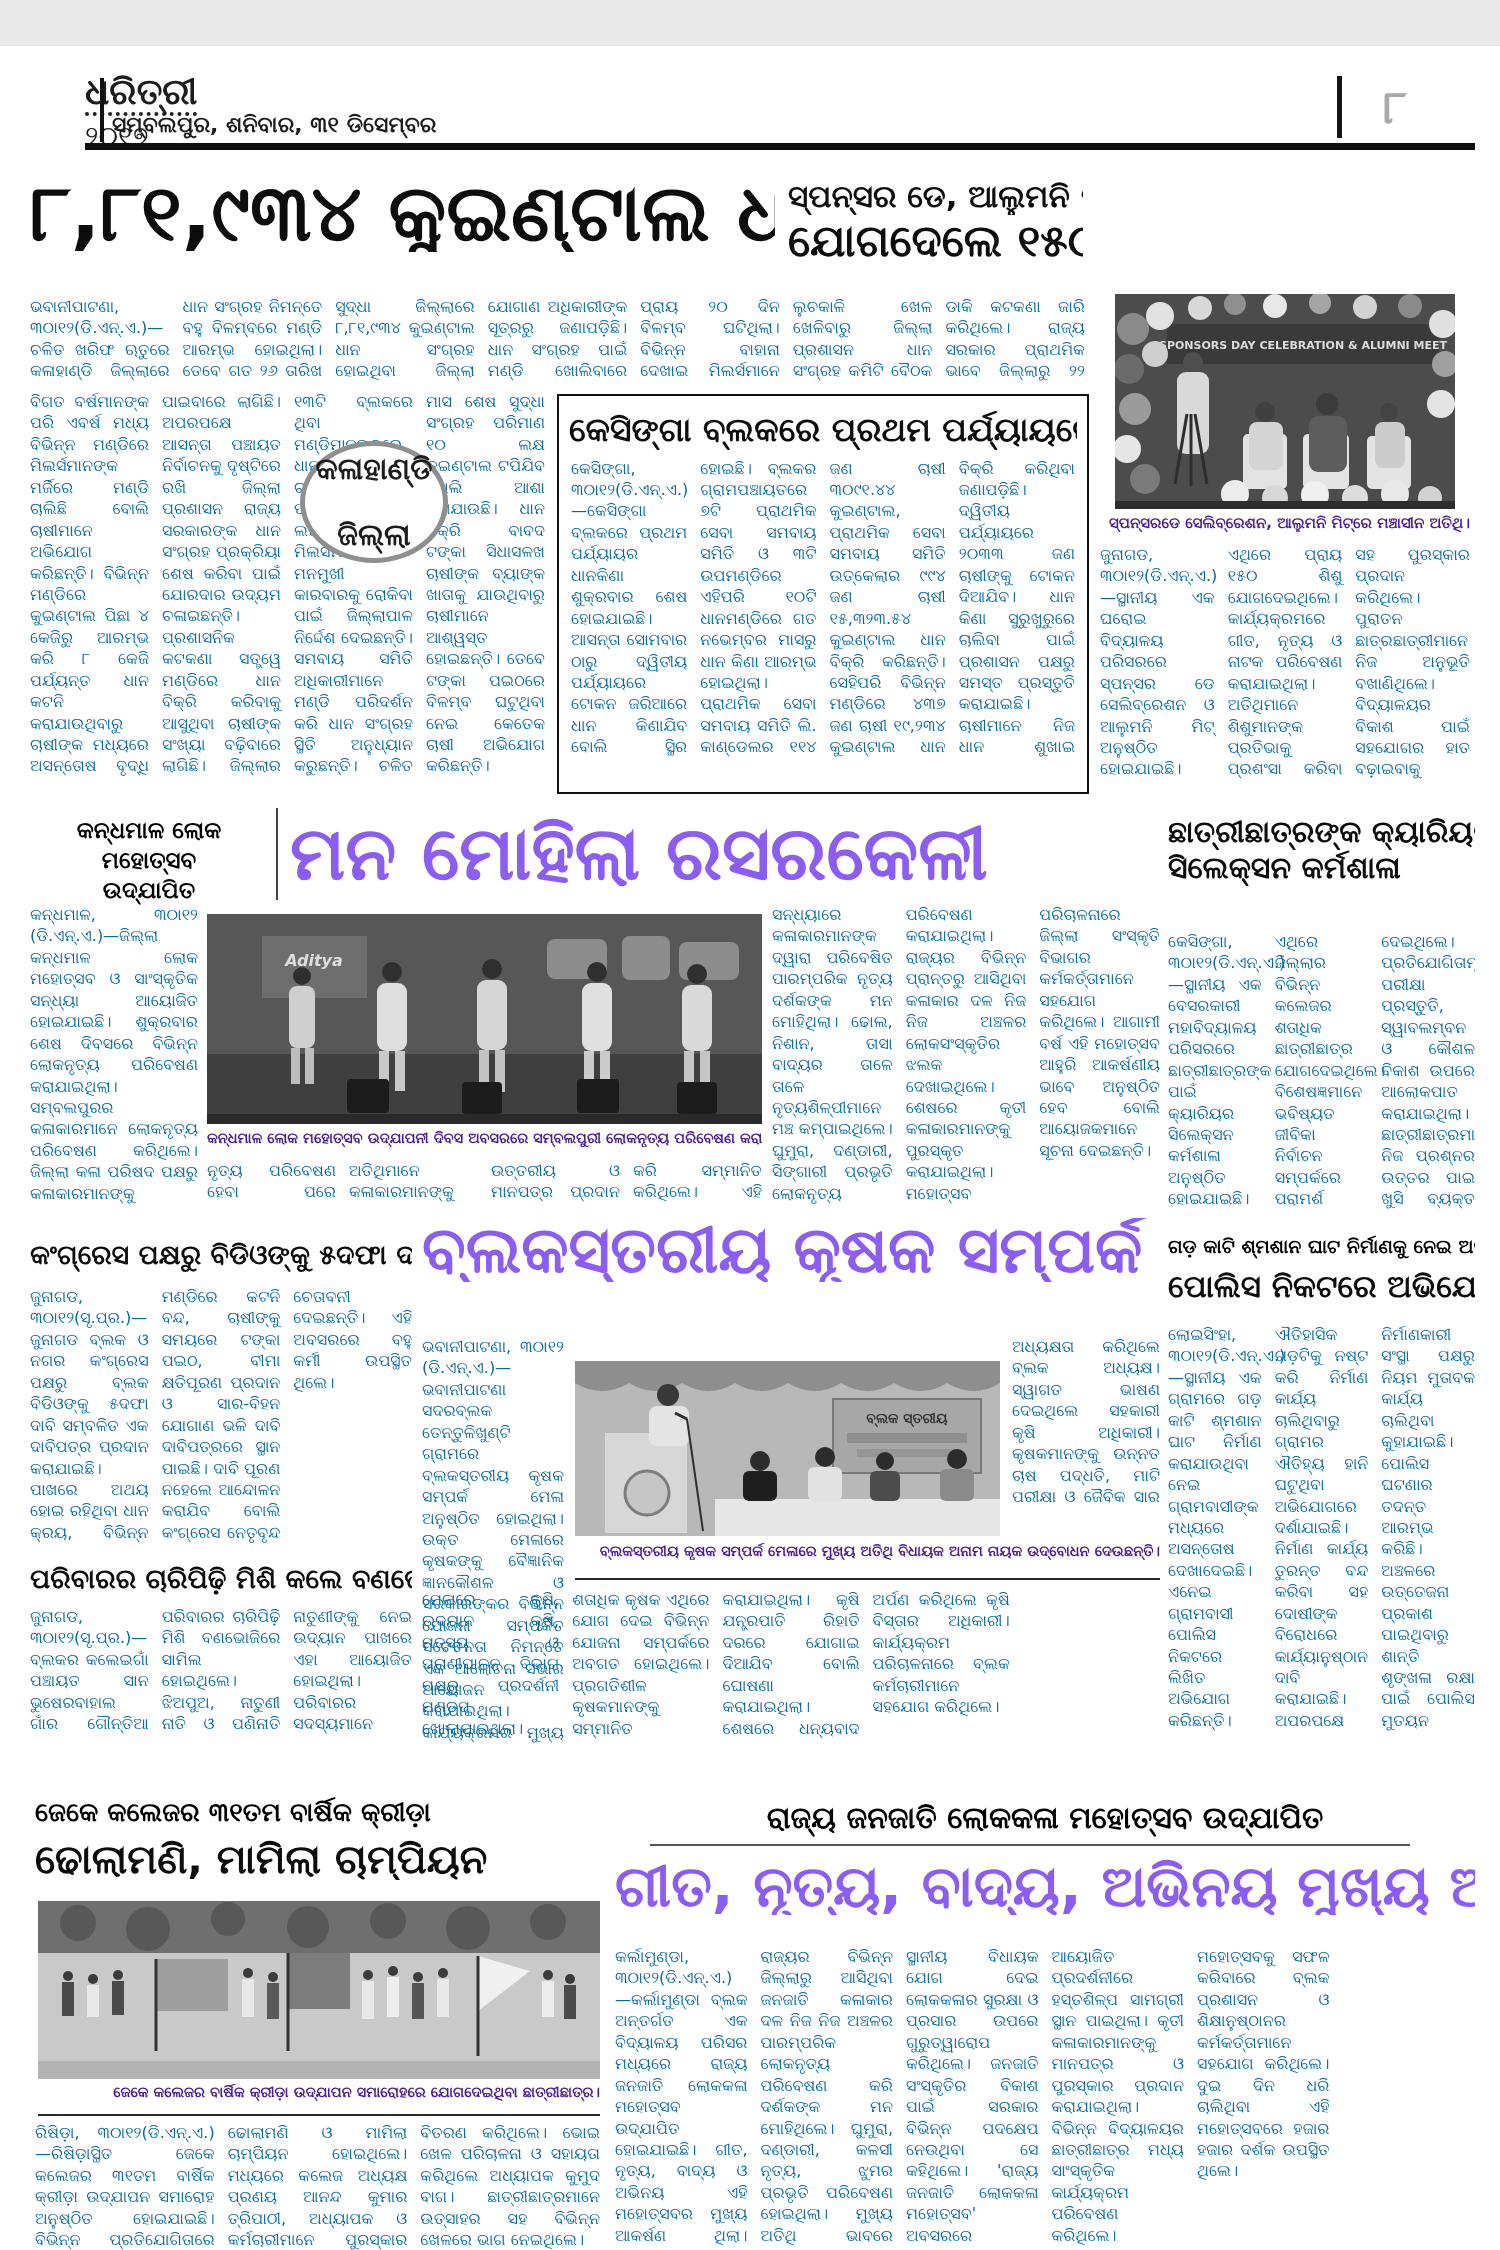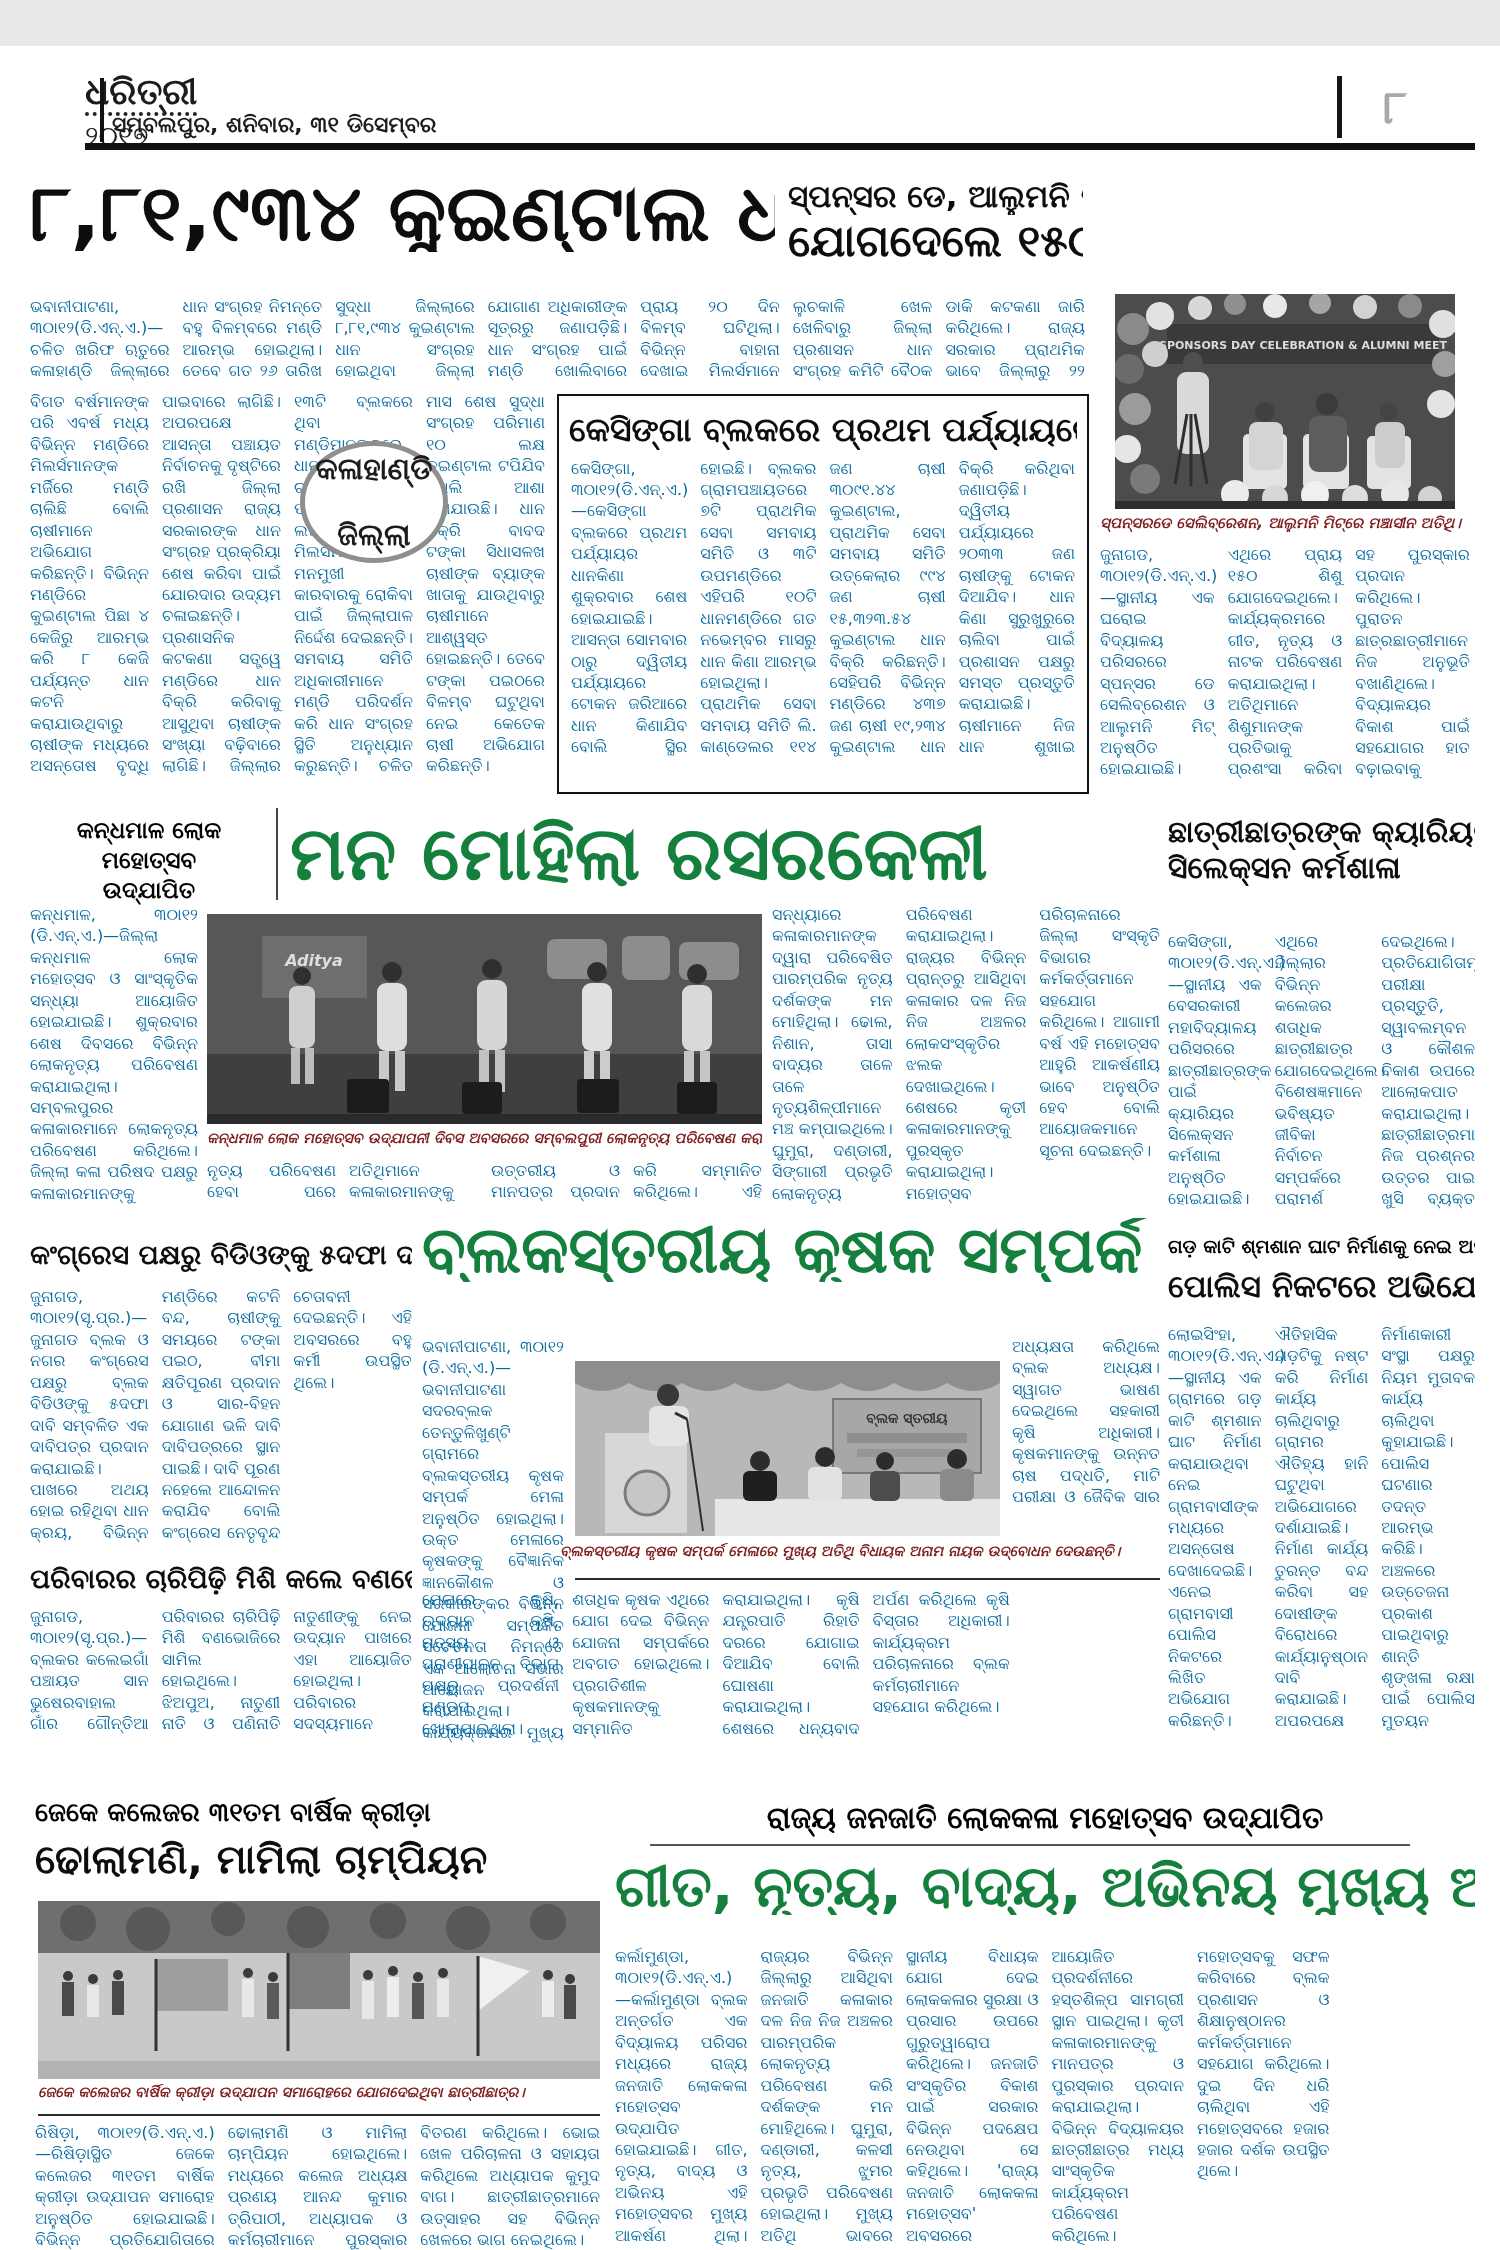--- a/index.html
+++ b/index.html
@@ -9,30 +9,30 @@
   
   .logo{font-weight:bold;font-size:36px;letter-spacing:0;border-bottom:4px dotted #222;padding-bottom:2px;line-height:1;}
   .logo-year{font-size:27px;line-height:1.15;margin-top:4px;}
   .mast-divider{width:4px;background:#111;}
   .dateline{font-size:22px;font-weight:bold;}
   .corner-bar{width:5px;height:62px;background:#161616;}
   .corner-pageno{font-size:46px;font-weight:bold;color:#a9a9a9;line-height:1;}
   .mast-rule{height:7px;background:#111;}
   
   .h-xxl{font-weight:bold;font-size:78px;line-height:1;white-space:nowrap;overflow:hidden;color:#0d0d0d;}
-  .h-xl{font-weight:bold;font-size:62px;line-height:1;white-space:nowrap;overflow:hidden;color:#15803d;}
+  .h-xl{font-weight:bold;font-size:62px;line-height:1;white-space:nowrap;overflow:hidden;color:#8b5cf6;}
   .h-lg{font-weight:bold;font-size:44px;line-height:1.05;white-space:nowrap;overflow:hidden;color:#0d0d0d;}
   .h-md{font-weight:bold;font-size:31px;line-height:1.2;white-space:nowrap;overflow:hidden;color:#0d0d0d;}
   .h-sm{font-weight:bold;font-size:26px;line-height:1.25;white-space:nowrap;overflow:hidden;color:#0d0d0d;}
   .kicker{font-weight:bold;font-size:23px;line-height:1.3;color:#000000;}
   
   .cols{font-size:16px;line-height:1.34;text-align:justify;column-gap:13px;column-fill:auto;
         overflow:hidden;color:#0369a1;}
   .c1{column-count:1}.c3{column-count:3}.c4{column-count:4}.c5{column-count:5}.c6{column-count:6}.c7{column-count:7}
-  .caption{font-size:15px;font-weight:bold;text-align:left;color:#7f1d1d;overflow:hidden;white-space:nowrap;font-style:italic;}
+  .caption{font-size:15px;font-weight:bold;text-align:right;color:#4c1d95;overflow:hidden;white-space:nowrap;}
   .thin-rule{height:2px;background:#2a2a2a;}
   .vbar{width:2px;background:#444;}
   
   .story-box{border:2.5px solid #111;background:#fff;}
   .circle-tag{border:5px solid #8f8f8f;border-radius:50%;background:#fff;display:flex;flex-direction:column;
               align-items:center;justify-content:center;text-align:center;gap:32px;}
   .circle-tag .l1{font-size:30px;font-weight:bold;line-height:1.15;}
   .circle-tag .l2{font-size:30px;font-weight:bold;line-height:1.15;}
   .photo{background:#777;overflow:hidden;}
   .photo svg{display:block;}

